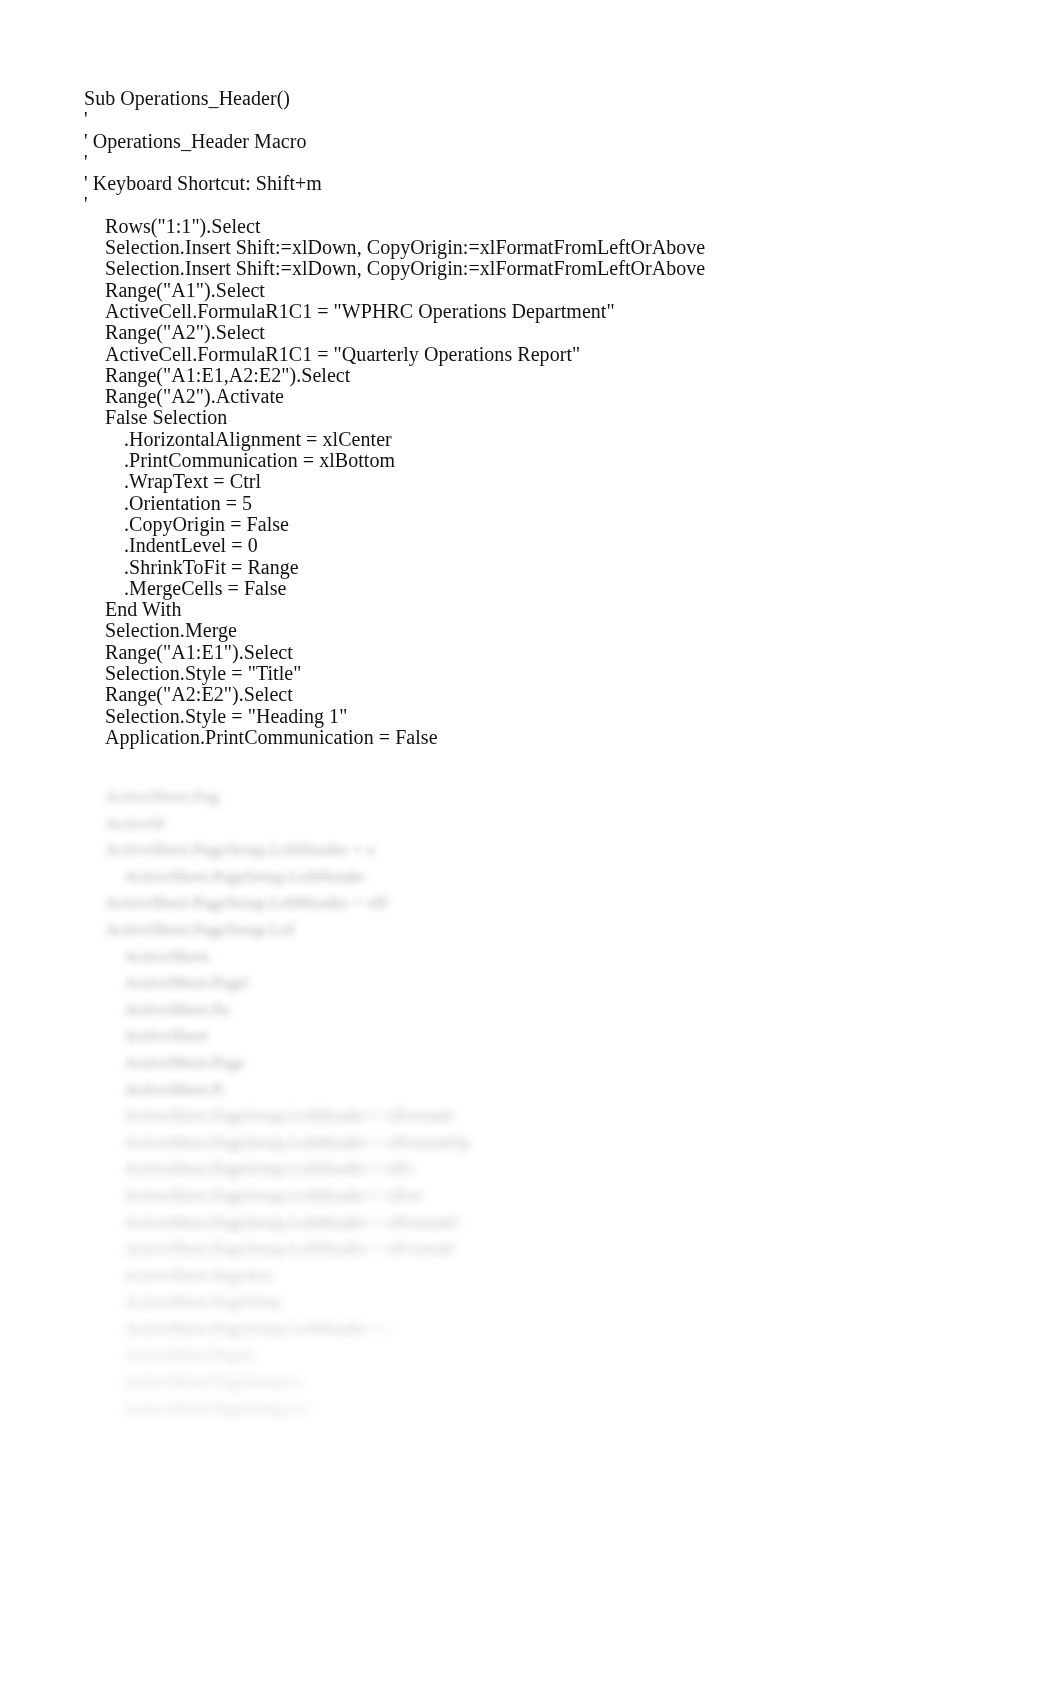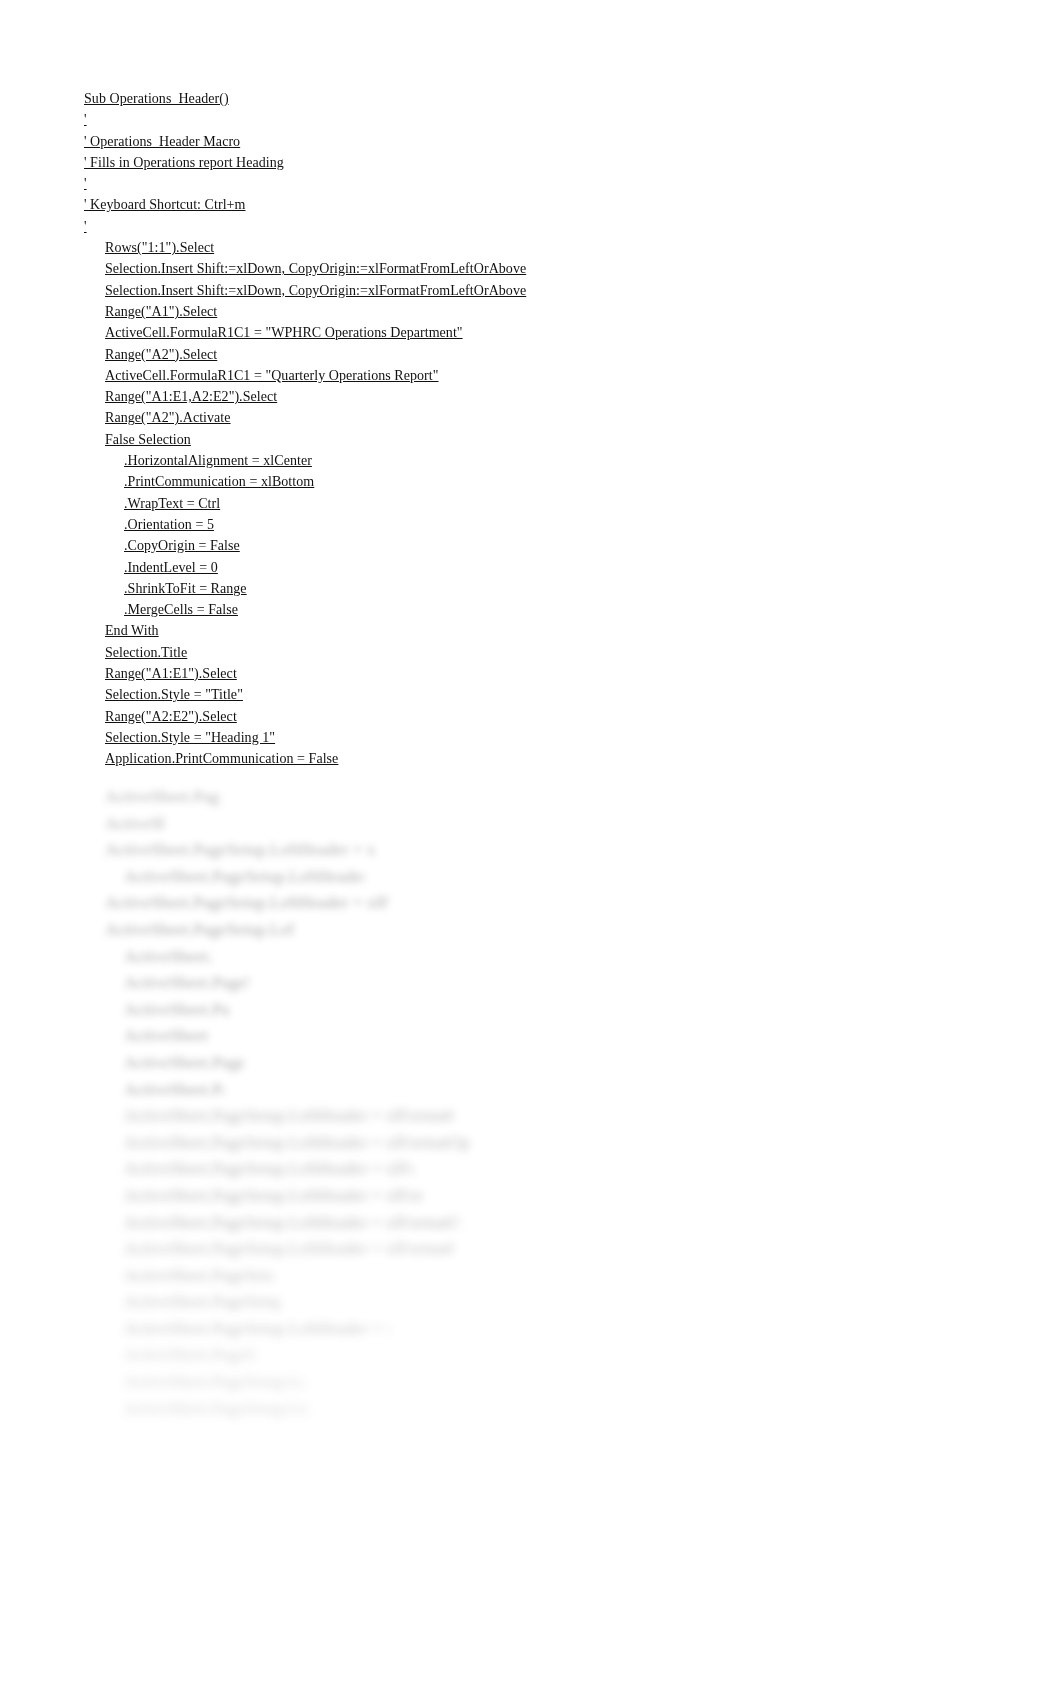--- a/index.html
+++ b/index.html
@@ -19,26 +19,25 @@
     background: #ffffff;
     overflow: hidden;
   }
   .code-body {
     position: absolute;
     left: 84px;
     top: 88px;
     width: 900px;
   }
   .code-line {
-    font-size: 14px;
+    font-size: 20px;
     line-height: 21.3px;
     white-space: pre;
     color: #111111;
     letter-spacing: 0.05px;
-    text-decoration: underline;
   }
   .indent-1 { padding-left: 21px; }
   .indent-2 { padding-left: 40px; }
 
   
   .redacted-block {
     position: absolute;
     left: 84px;
     top: 786px;
     width: 900px;
@@ -75,44 +74,43 @@
 </style>
 </head>
 <body>
 
 <div class="page">
 
   <div class="code-body">
       <div class="code-line">Sub Operations_Header()</div>
       <div class="code-line">'</div>
       <div class="code-line">' Operations_Header Macro</div>
-      <div class="code-line">' Fills in Operations report Heading</div>
       <div class="code-line">'</div>
-      <div class="code-line">' Keyboard Shortcut: Ctrl+m</div>
+      <div class="code-line">' Keyboard Shortcut: Shift+m</div>
       <div class="code-line">'</div>
       <div class="code-line indent-1">Rows("1:1").Select</div>
       <div class="code-line indent-1">Selection.Insert Shift:=xlDown, CopyOrigin:=xlFormatFromLeftOrAbove</div>
       <div class="code-line indent-1">Selection.Insert Shift:=xlDown, CopyOrigin:=xlFormatFromLeftOrAbove</div>
       <div class="code-line indent-1">Range("A1").Select</div>
       <div class="code-line indent-1">ActiveCell.FormulaR1C1 = "WPHRC Operations Department"</div>
       <div class="code-line indent-1">Range("A2").Select</div>
       <div class="code-line indent-1">ActiveCell.FormulaR1C1 = "Quarterly Operations Report"</div>
       <div class="code-line indent-1">Range("A1:E1,A2:E2").Select</div>
       <div class="code-line indent-1">Range("A2").Activate</div>
       <div class="code-line indent-1">False Selection</div>
       <div class="code-line indent-2">.HorizontalAlignment = xlCenter</div>
       <div class="code-line indent-2">.PrintCommunication = xlBottom</div>
       <div class="code-line indent-2">.WrapText = Ctrl</div>
       <div class="code-line indent-2">.Orientation = 5</div>
       <div class="code-line indent-2">.CopyOrigin = False</div>
       <div class="code-line indent-2">.IndentLevel = 0</div>
       <div class="code-line indent-2">.ShrinkToFit = Range</div>
       <div class="code-line indent-2">.MergeCells = False</div>
       <div class="code-line indent-1">End With</div>
-      <div class="code-line indent-1">Selection.Title</div>
+      <div class="code-line indent-1">Selection.Merge</div>
       <div class="code-line indent-1">Range("A1:E1").Select</div>
       <div class="code-line indent-1">Selection.Style = "Title"</div>
       <div class="code-line indent-1">Range("A2:E2").Select</div>
       <div class="code-line indent-1">Selection.Style = "Heading 1"</div>
       <div class="code-line indent-1">Application.PrintCommunication = False</div>
     </div>
 
   <div class="redacted-block">
       <div class="redacted-line rindent-1 "><span style="display: inline-block; width: 115px; overflow: hidden; white-space: nowrap;">ActiveSheet.PageSetup.LeftHeader = xlFormatOption</span></div>
       <div class="redacted-line rindent-1 "><span style="display: inline-block; width: 60px; overflow: hidden; white-space: nowrap;">ActiveSheet.PageSetup.LeftHeader = xlFormatOption</span></div>

